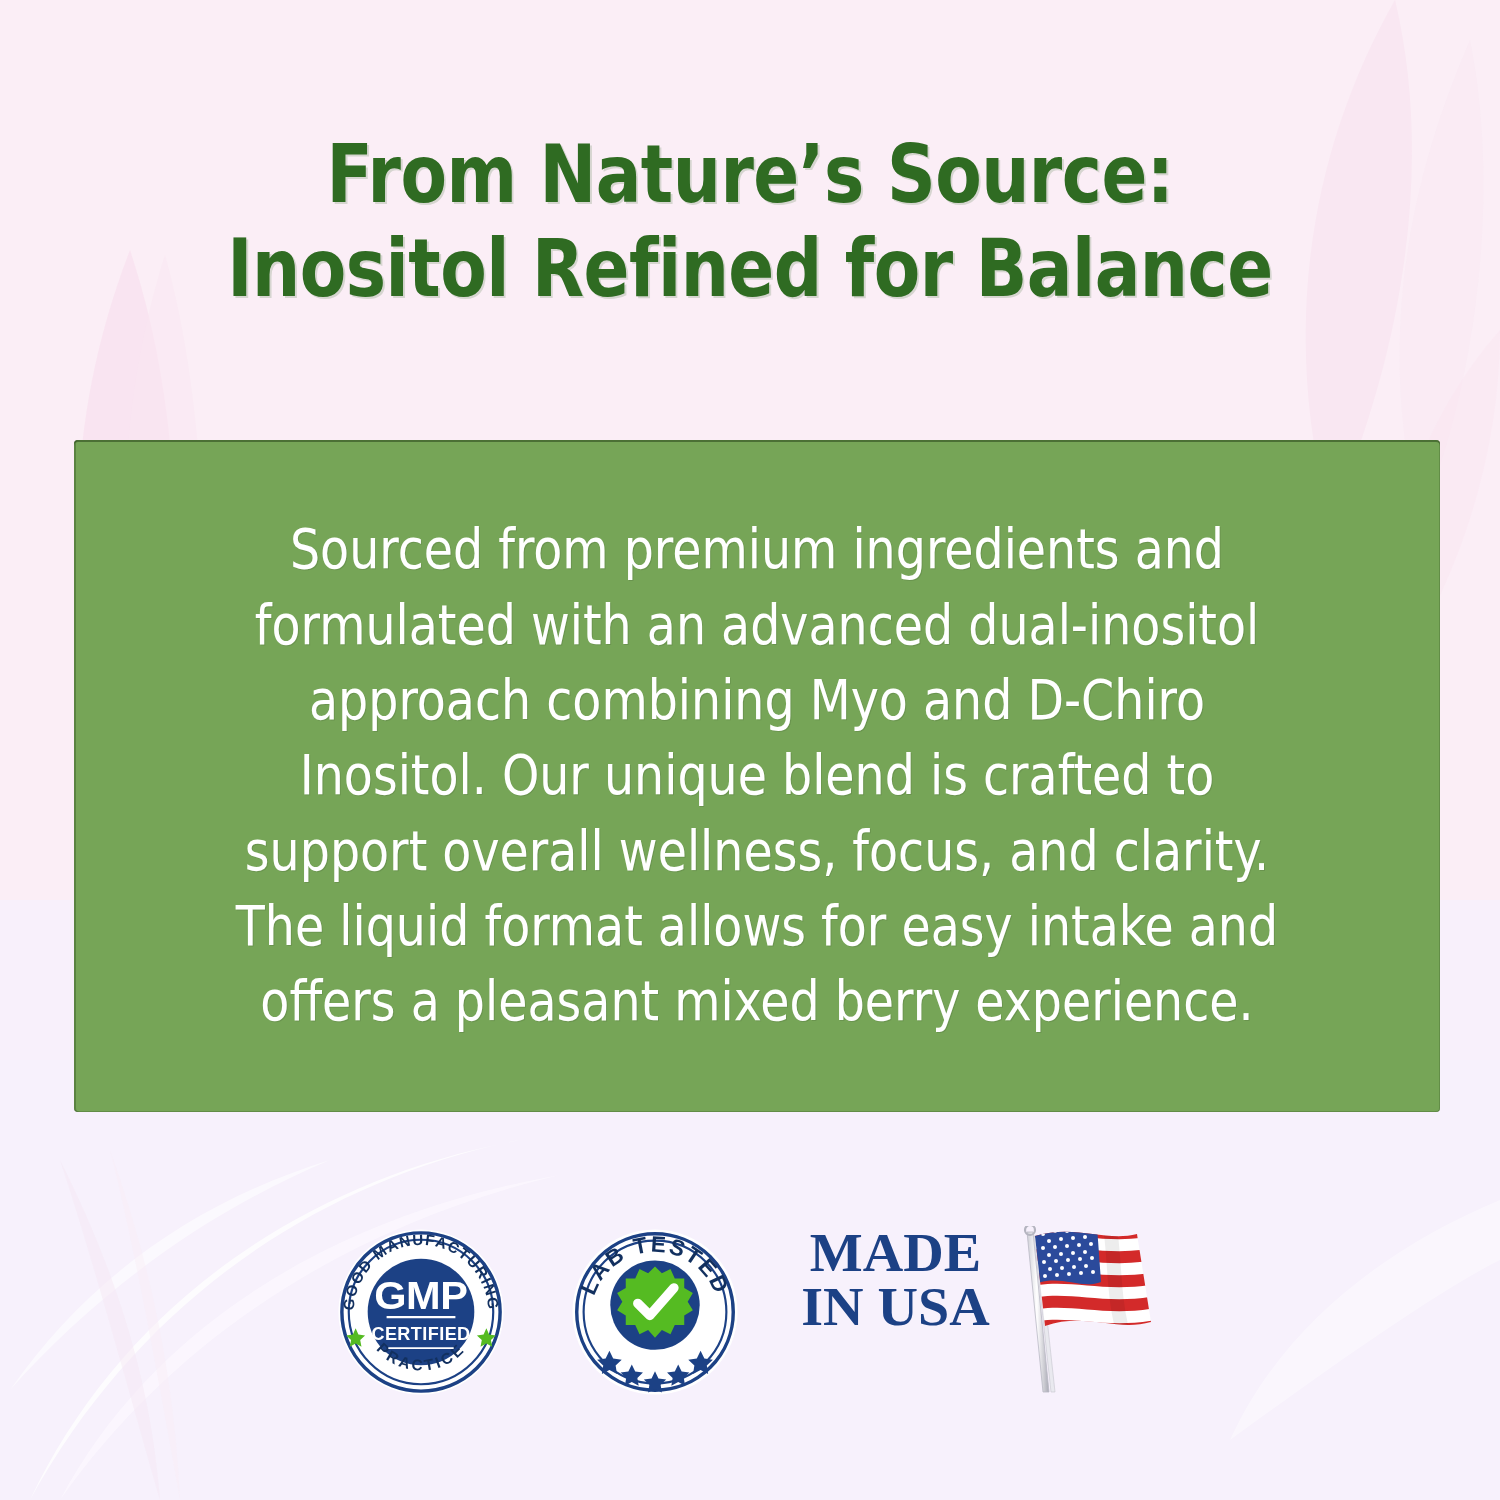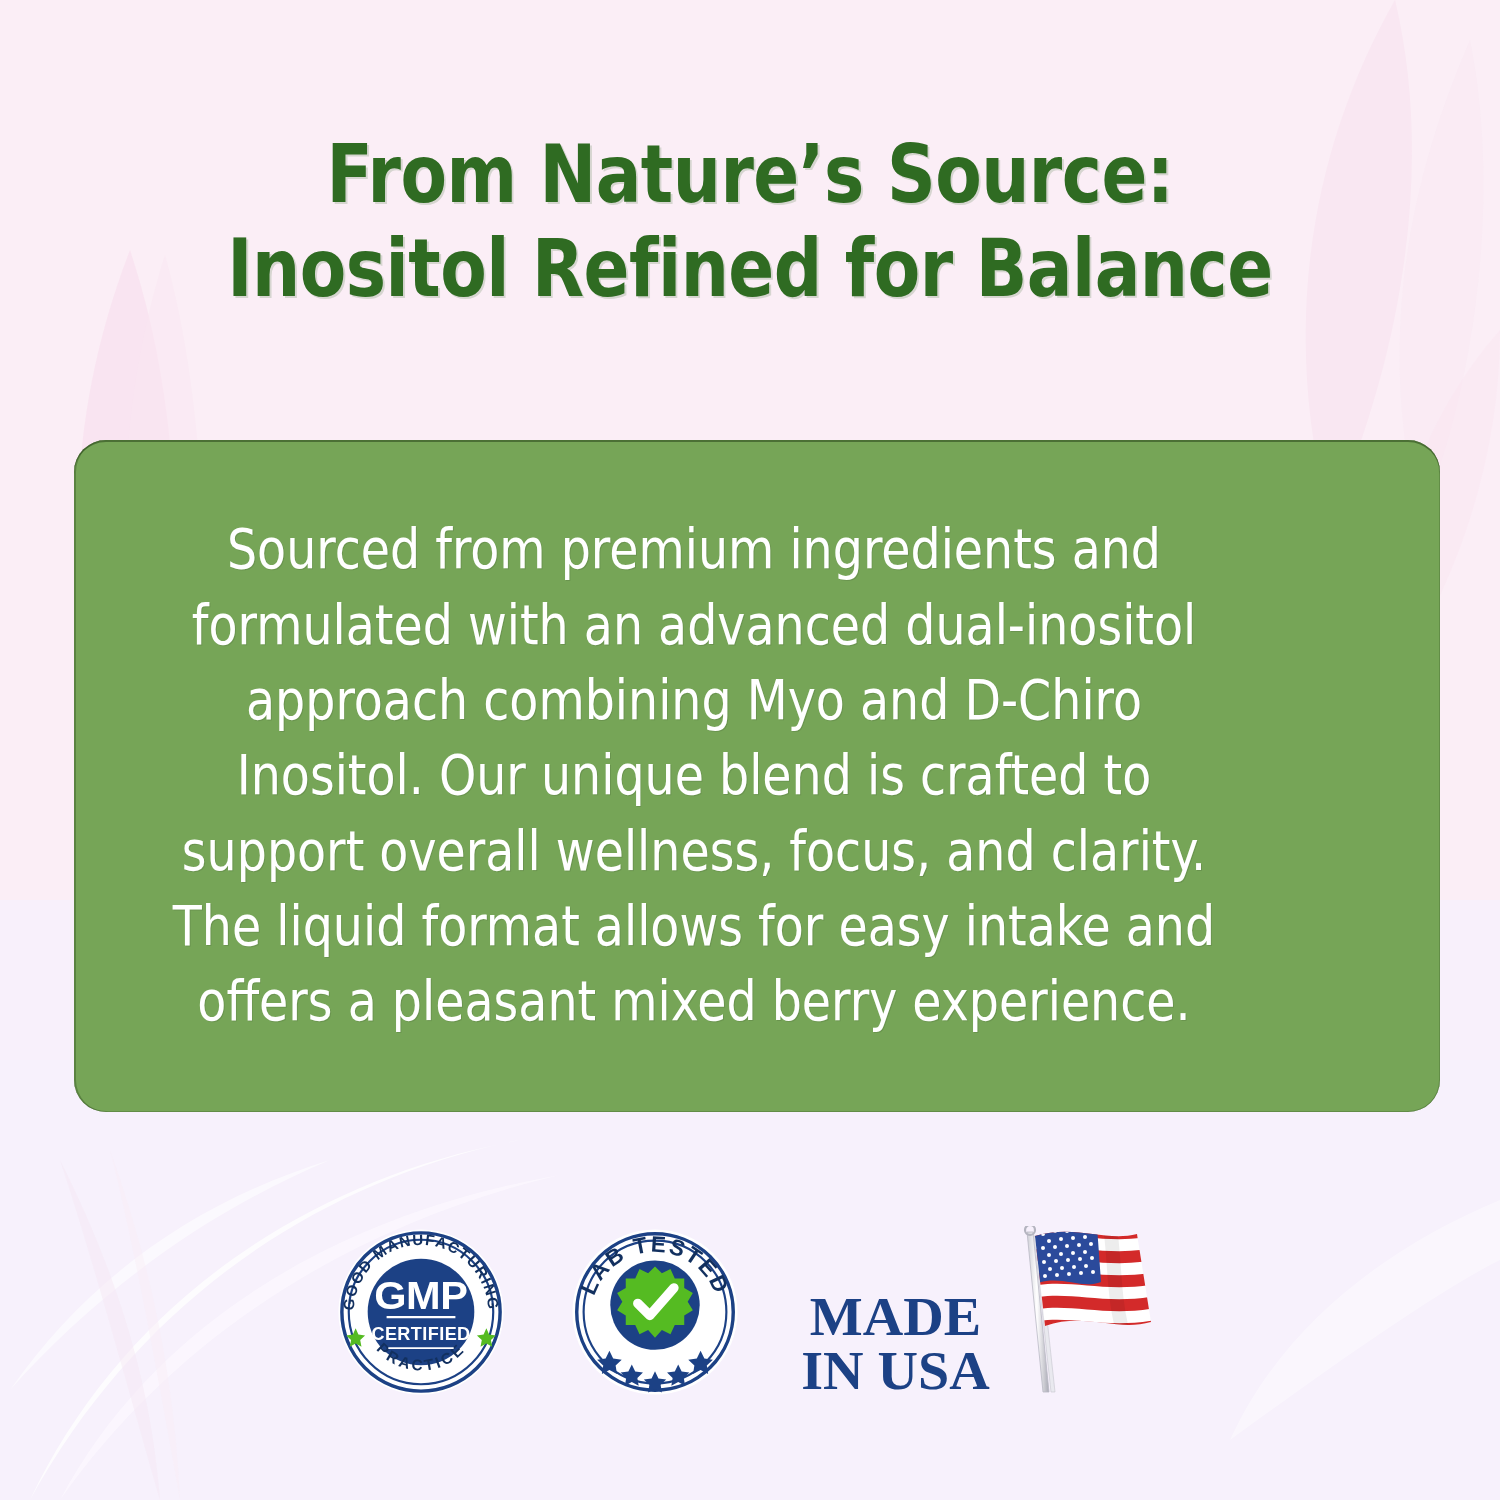--- a/index.html
+++ b/index.html
@@ -34,29 +34,29 @@
     text-shadow:2px 2px 0 rgba(120,150,110,0.28);
   }
   .headline .ln{display:block;white-space:nowrap;}
 
   
   .green-card{
     position:absolute;
     left:74px;top:440px;
     width:1366px;height:672px;
     background:#76a557;
-    border-radius:32px;
+    border-radius:4px;
     box-shadow:inset 0 2px 0 rgba(40,70,25,0.55),
                inset 2px 0 0 rgba(40,70,25,0.35),
                inset -1px 0 0 rgba(40,70,25,0.25),
                inset 0 -1px 0 rgba(40,70,25,0.25);
     box-sizing:border-box;
     display:flex;
     align-items:center;
-    justify-content:flex-start;
+    justify-content:center;
   }
   .body-copy{
     width:1240px;
     text-align:center;
     color:#ffffff;
     font-family:"DejaVu Sans Condensed","Liberation Sans", sans-serif;
     font-size:55px;
     line-height:1.37;
     font-weight:400;
     transform:scaleX(0.96);
@@ -69,21 +69,21 @@
     position:absolute;
     left:0;right:0;top:1222px;
     height:180px;
     display:flex;
     align-items:center;
     justify-content:center;
     gap:62px;
   }
   .badge{display:block;}
   .made-usa{
-    display:flex;align-items:flex-end;gap:18px;
+    display:flex;align-items:flex-start;gap:18px;
   }
   .made-usa-text{
     font-family:"Liberation Serif","DejaVu Serif", serif;
     color:#1c4185;
     font-weight:bold;
     font-size:55px;
     line-height:0.98;
     text-align:center;
     letter-spacing:0px;
     transform:scaleX(1.02);

